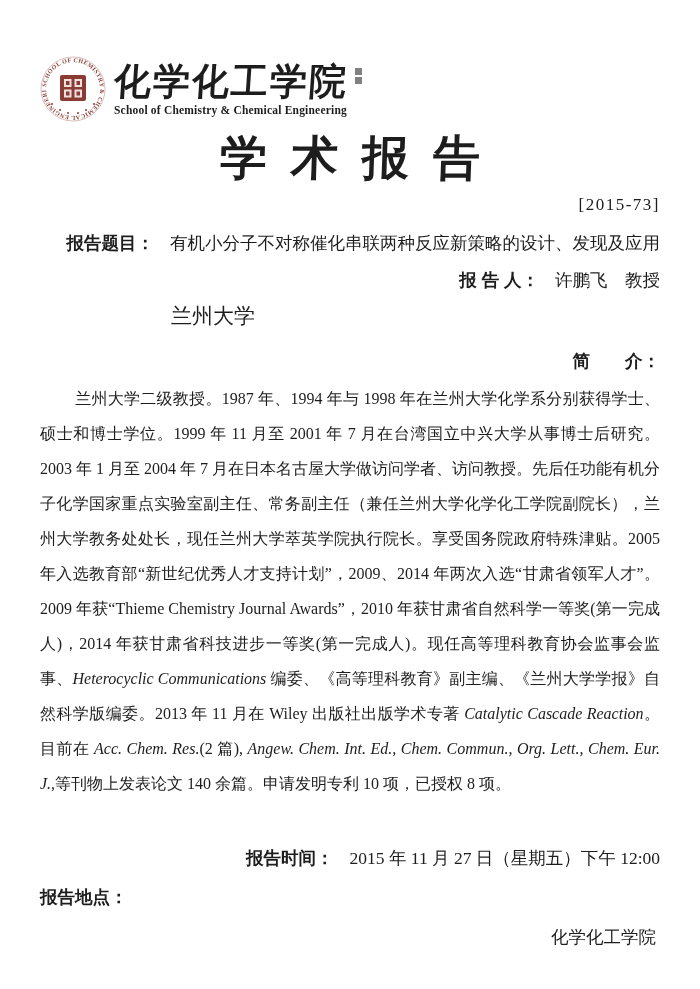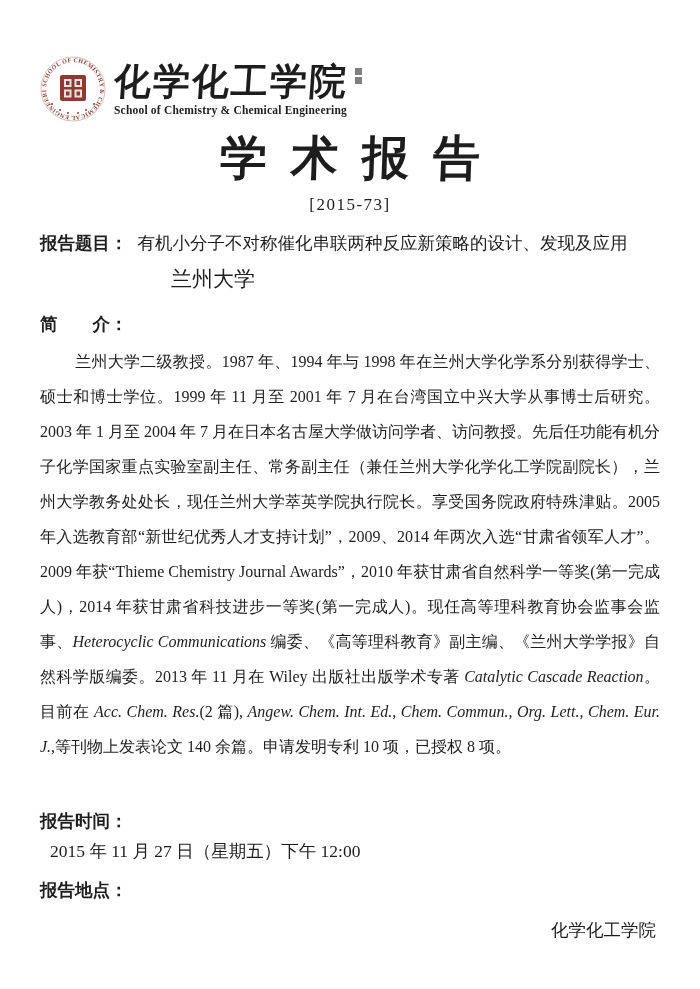--- a/index.html
+++ b/index.html
@@ -31,45 +31,45 @@
 
   
   .doc-title {
     margin-top:8px; text-align:center;
     font-size:47px; font-weight:900;
     letter-spacing:24px; padding-left:24px;
     transform:skewX(-2deg);
     line-height:1.2; white-space:nowrap;
   }
   .doc-number {
-    text-align:center; font-size:17px; letter-spacing:1.5px; margin-top:9px;
+    text-align:right; font-size:17px; letter-spacing:1.5px; margin-top:9px;
   }
 
   
-  .row { display:flex; font-size:17.5px; line-height:30px; margin-top:7px; }
+  .row { display:flex; font-size:17.5px; line-height:30px; margin-top:7px;justify-content:flex-end; }
   .row .label {
     font-family:"Liberation Sans","DejaVu Sans",sans-serif;
     font-weight:700; white-space:nowrap; flex:0 0 auto;
   }
-  .row .value { margin-left:10px; }
+  .row .value { margin-left:16px; }
   .row-topic { margin-top:13px; }
   .affiliation { font-size:21px; line-height:30px; margin-top:6px; padding-left:131px; }
   .row-intro { margin-top:15px; }
 
   
   .intro-text {
     margin-top:5px;
     font-size:16px; line-height:35px;
     text-align:justify; text-indent:2.2em;
   }
   .intro-text .italic { font-style:italic; }
 
   
-  .row-time { margin-top:42px;flex-direction:column; }
-  .row-venue { margin-top:9px; }
+  .row-time { margin-top:42px; }
+  .row-venue { margin-top:9px;flex-direction:column; }
 
   .footer-line {
     text-align:right; font-size:17.5px; line-height:26px;
     margin-top:12px; padding-right:4px;
   }
 </style>
 </head>
 <body>
 
 <div class="page">
@@ -110,20 +110,24 @@
   </div>
 
   <div class="doc-title">学术报告</div>
   <div class="doc-number">[2015-73]</div>
 
   <div class="row row-topic">
     <span class="label">报告题目：</span>
     <span class="value">有机小分子不对称催化串联两种反应新策略的设计、发现及应用</span>
   </div>
 
+  <div class="row">
+    <span class="label">报 告 人：</span>
+    <span class="value">许鹏飞　教授</span>
+  </div>
 
   <div class="affiliation">兰州大学</div>
 
   <div class="row row-intro">
     <span class="label">简　　介：</span>
   </div>
 
   <div class="intro-text"><span>兰州大学二级教授。1987 年、1994 年与 1998 年在兰州大学化学系分别获得学士、硕士和博士学位。1999 年 11 月至 2001 年 7 月在台湾国立中兴大学从事博士后研究。2003 年 1 月至 2004 年 7 月在日本名古屋大学做访问学者、访问教授。先后任功能有机分子化学国家重点实验室副主任、常务副主任（兼任兰州大学化学化工学院副院长），兰州大学教务处处长，现任兰州大学萃英学院执行院长。享受国务院政府特殊津贴。2005 年入选教育部“新世纪优秀人才支持计划”，2009、2014 年两次入选“甘肃省领军人才”。2009 年获“Thieme Chemistry Journal Awards”，2010 年获甘肃省自然科学一等奖(第一完成人)，2014 年获甘肃省科技进步一等奖(第一完成人)。现任高等理科教育协会监事会监事、</span><span class="italic">Heterocyclic Communications</span><span> 编委、《高等理科教育》副主编、《兰州大学学报》自然科学版编委。2013 年 11 月在 Wiley 出版社出版学术专著 </span><span class="italic">Catalytic Cascade Reaction</span><span>。目前在 </span><span class="italic">Acc. Chem. Res.</span><span>(2 篇), </span><span class="italic">Angew. Chem. Int. Ed., Chem. Commun., Org. Lett., Chem. Eur. J.</span><span>,等刊物上发表论文 140 余篇。申请发明专利 10 项，已授权 8 项。</span></div>
 
   <div class="row row-time">

